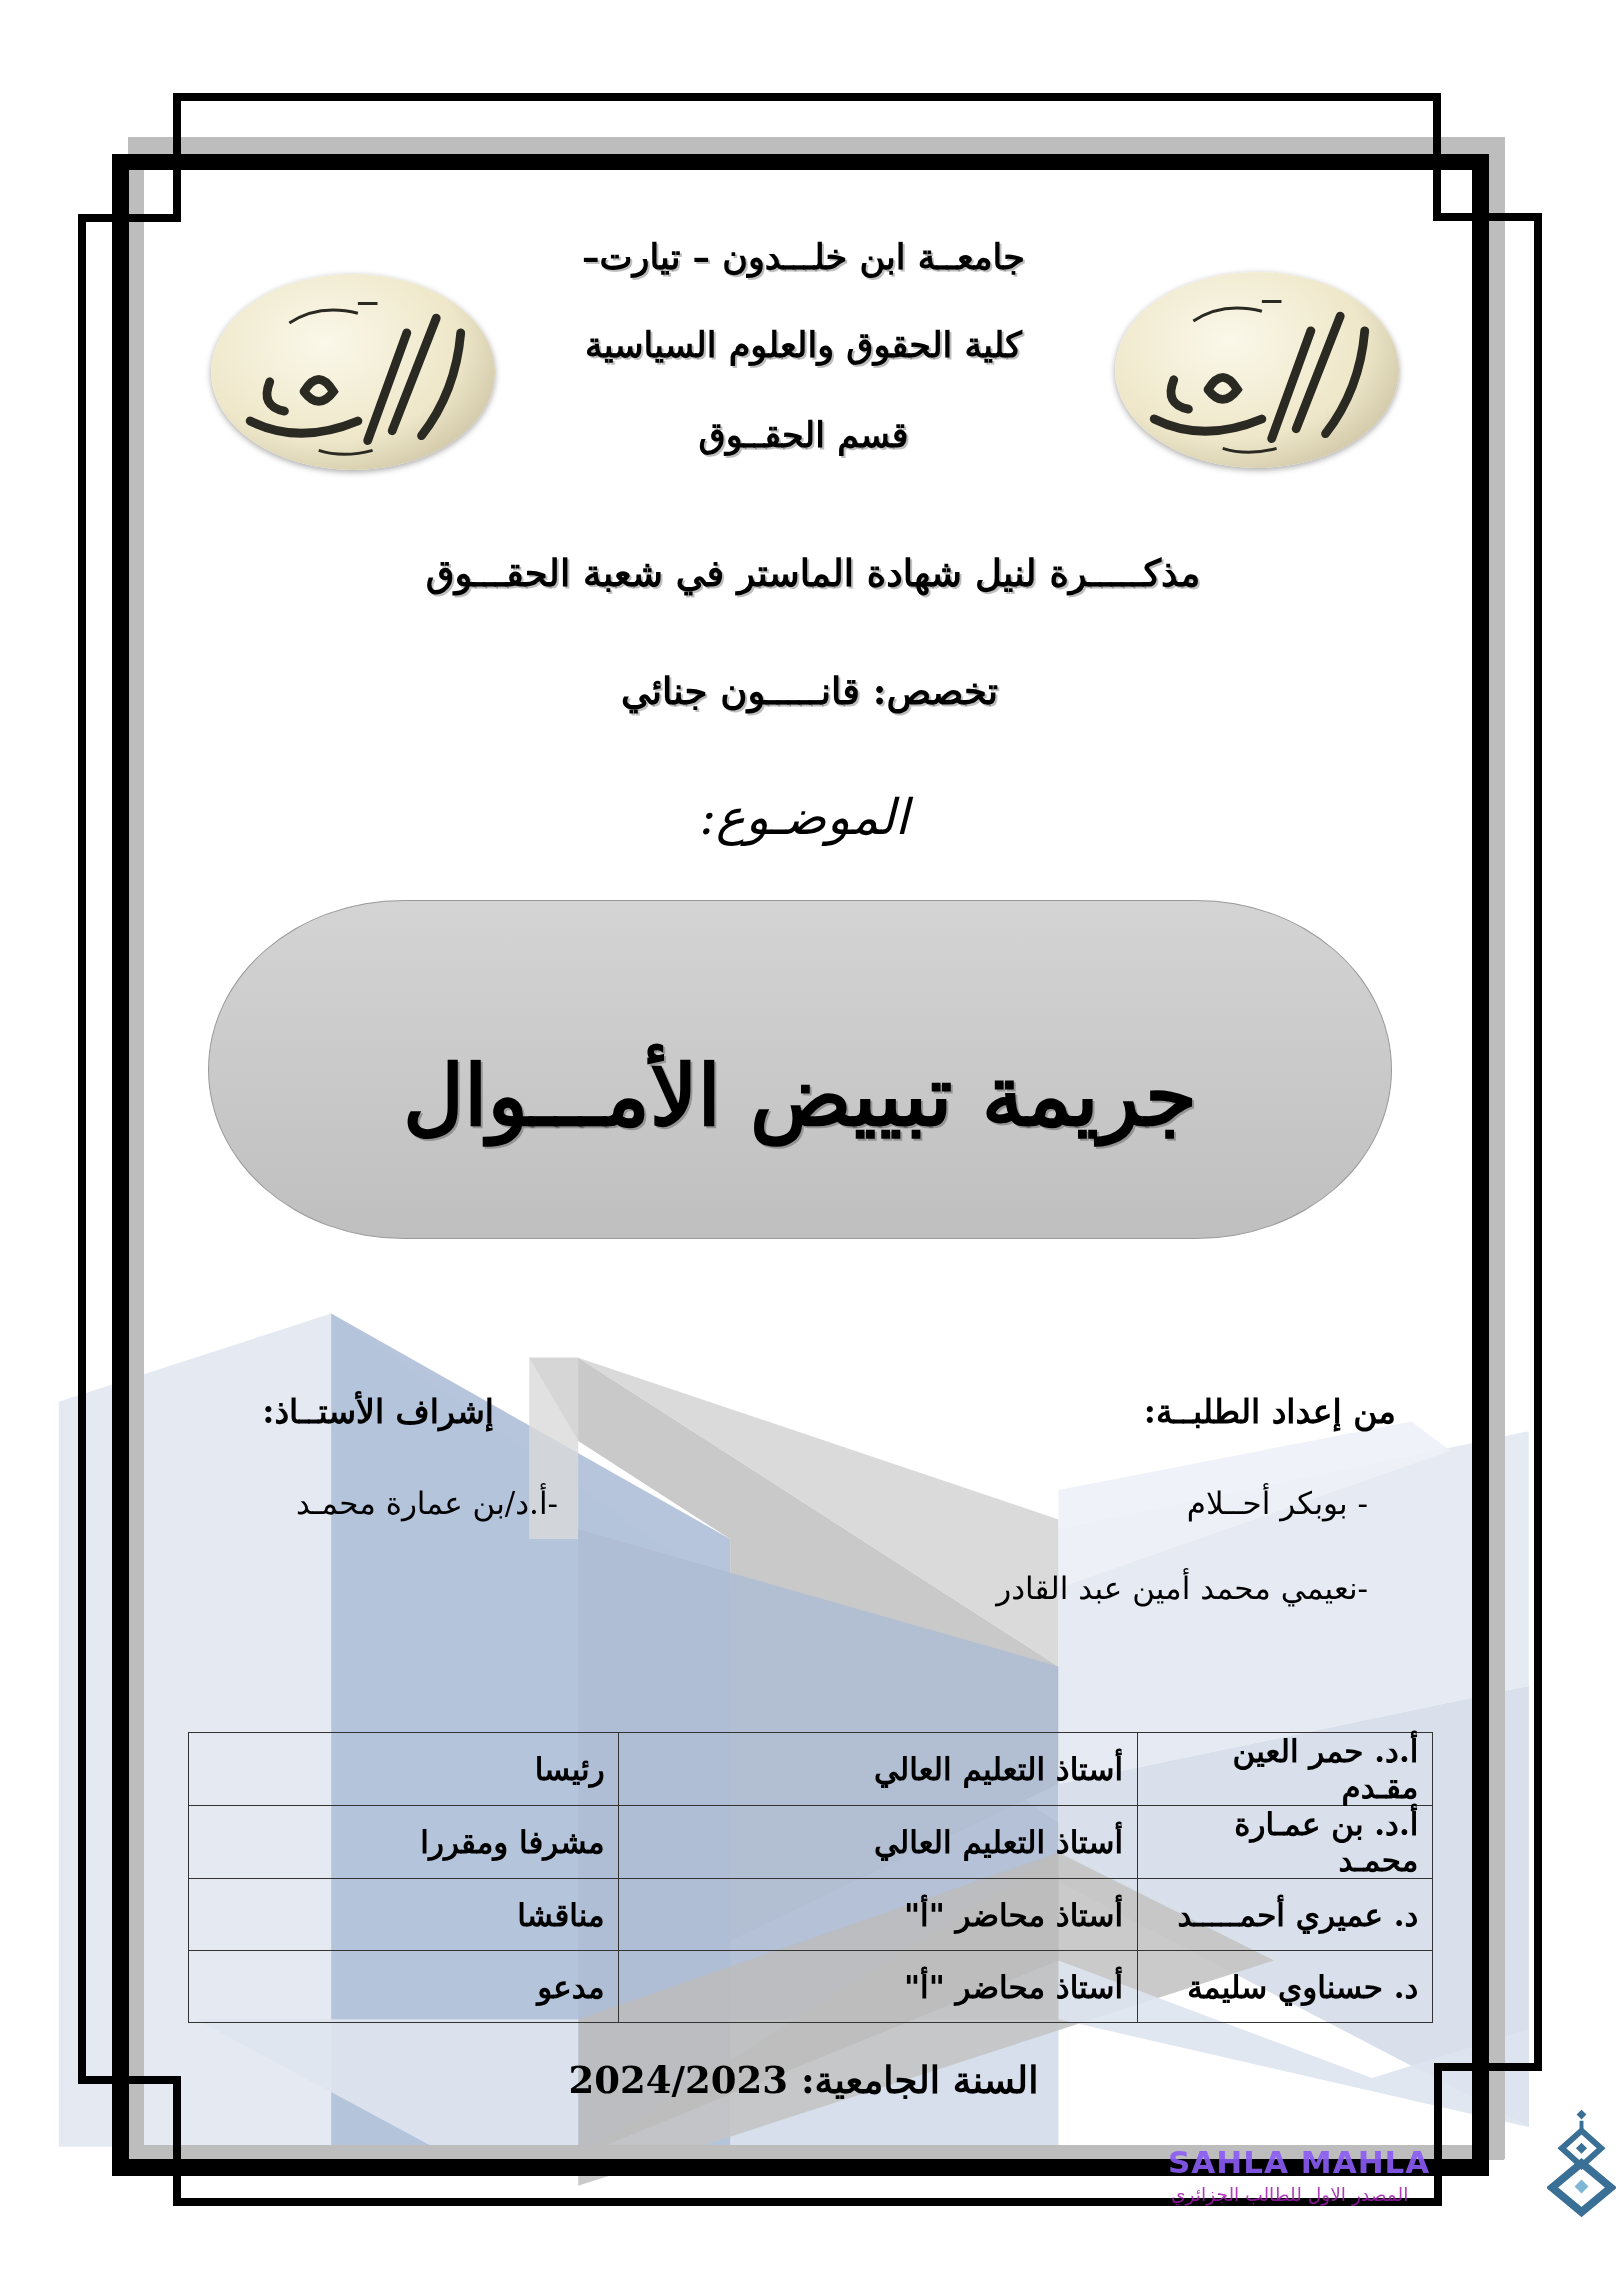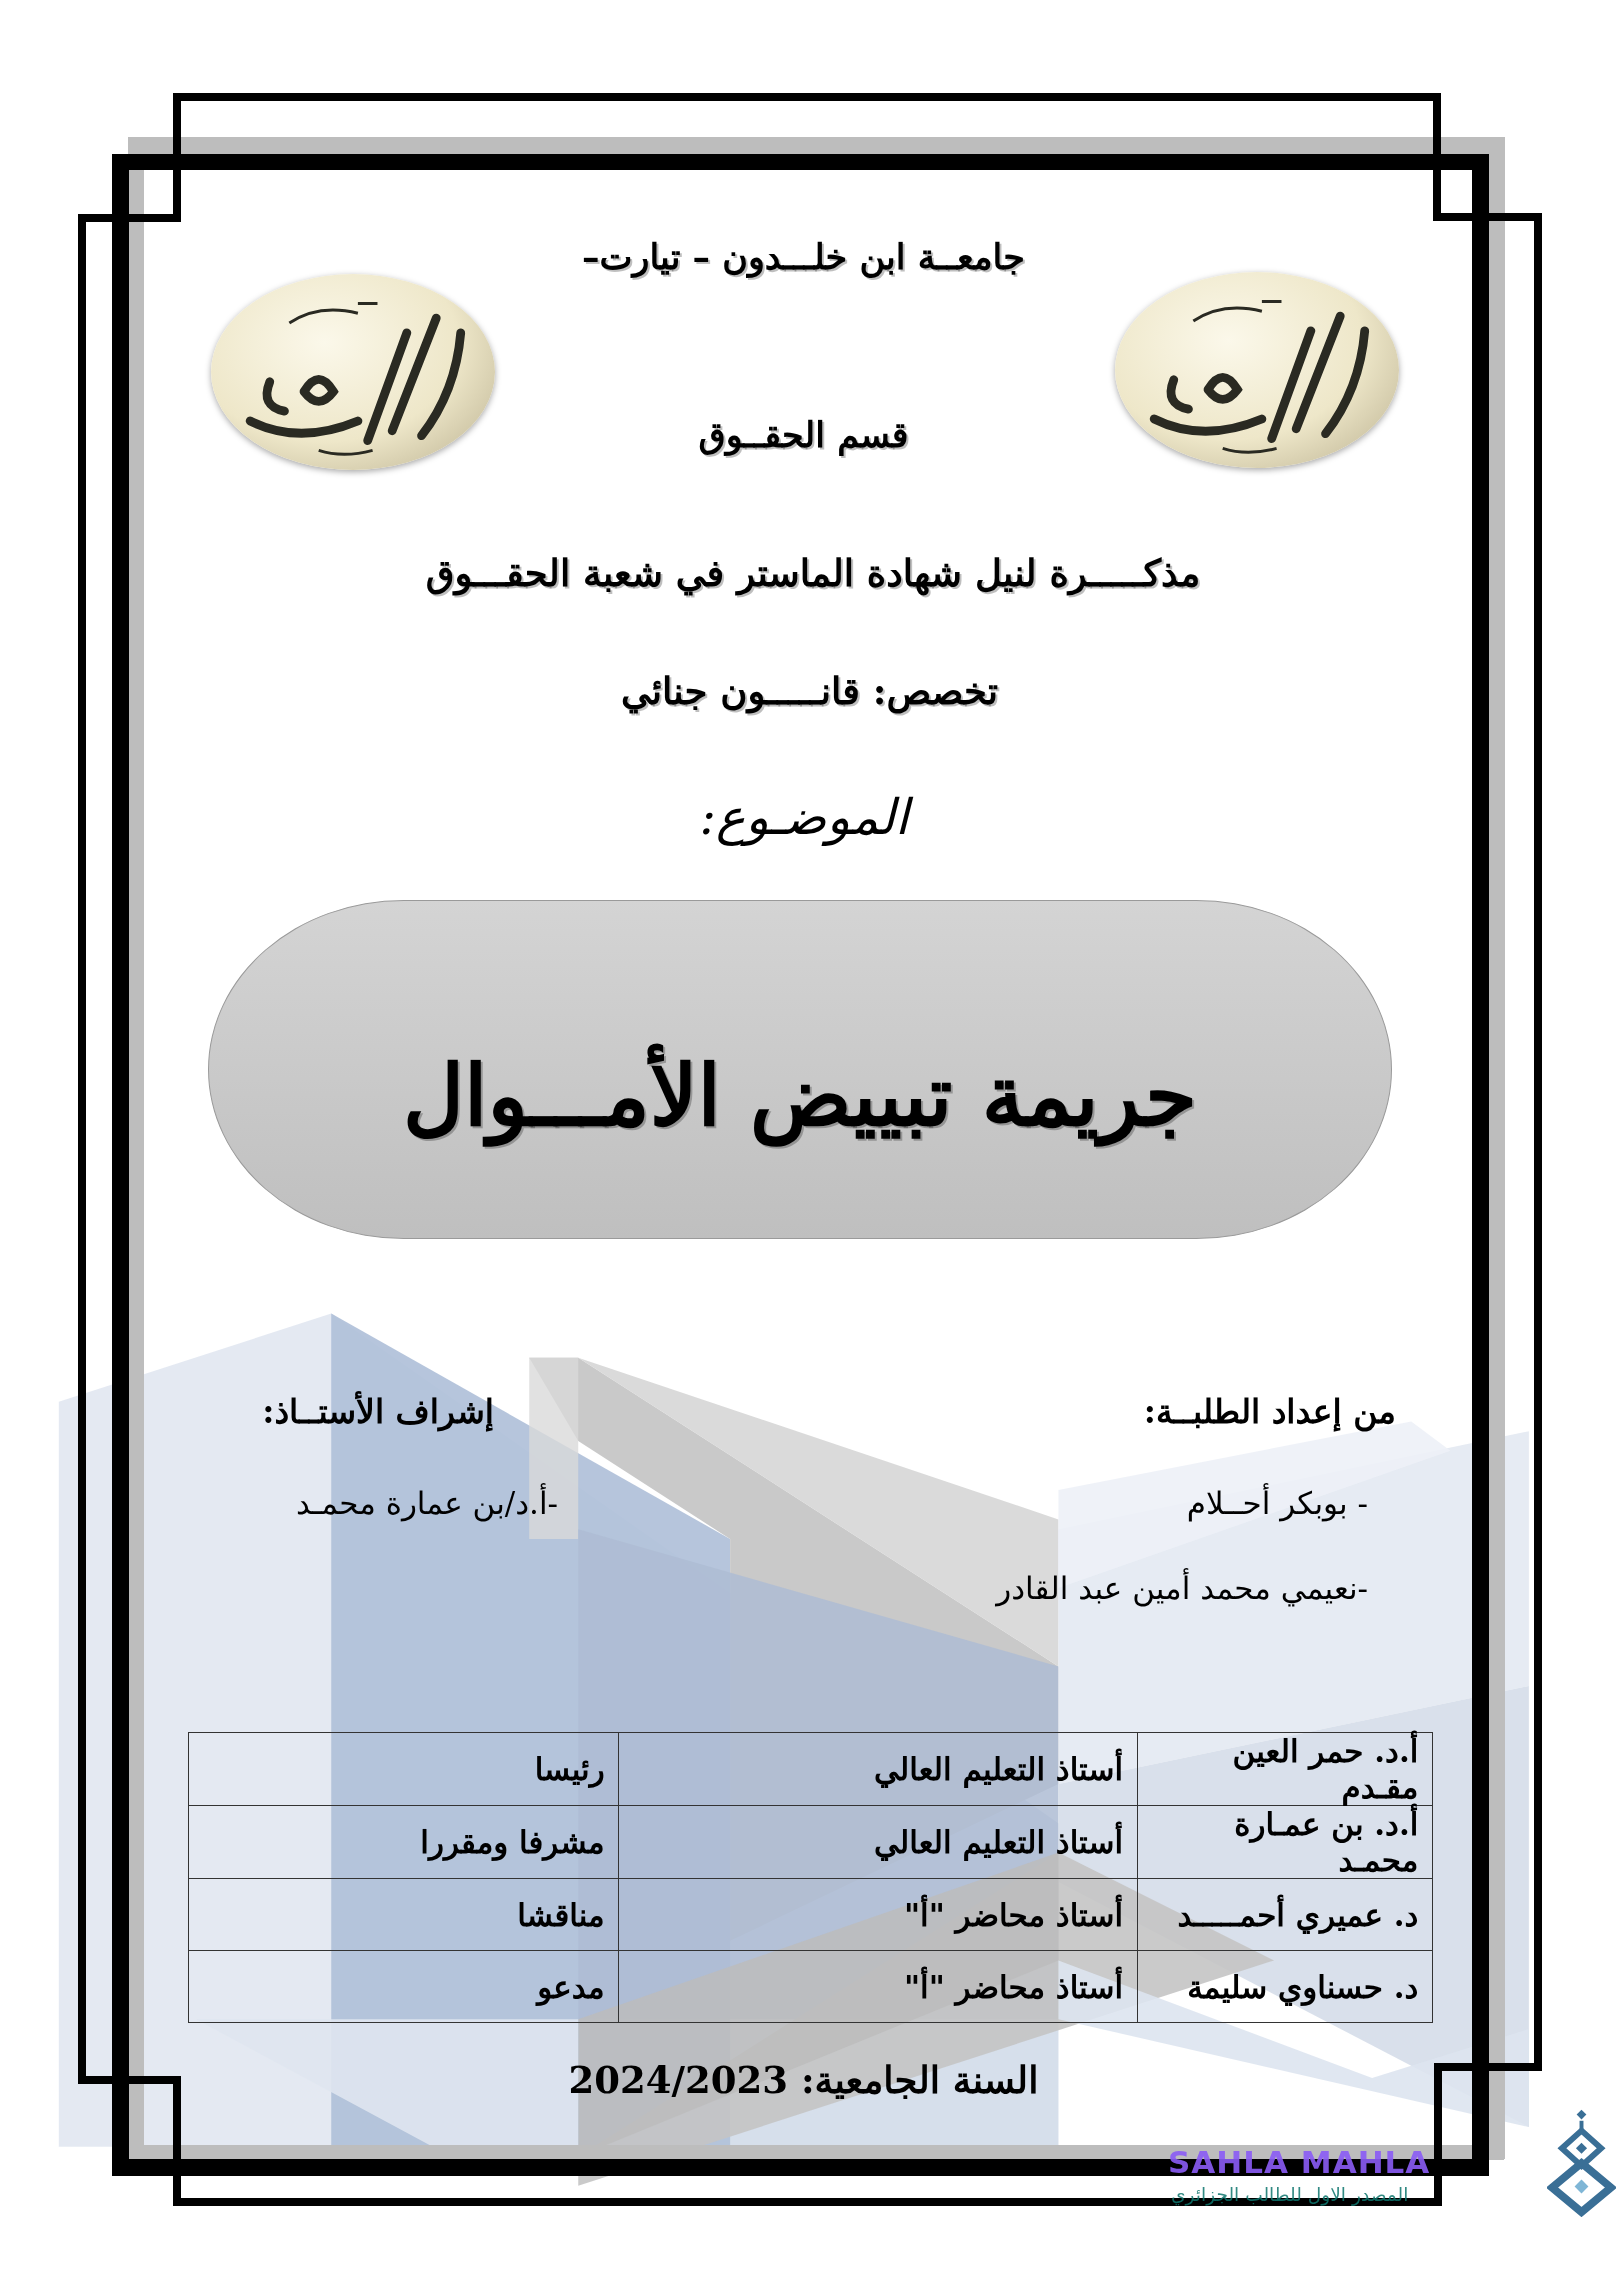--- a/index.html
+++ b/index.html
@@ -52,21 +52,21 @@
   table.jury td.c1 { width:402px; text-align:right; }
   table.jury td.c2 { width:490px; text-align:right; }
   table.jury td.c3 { text-align:right; }
 
   .wm-text {
     position:absolute; left:1168px; top:2144px; font-family:"DejaVu Sans", sans-serif;
     font-size:31px; font-weight:bold; color:#8b5cf6; opacity:0.9; letter-spacing:1px; z-index:6;
   }
   .wm-sub {
     position:absolute; left:1171px; top:2184px; font-family:"DejaVu Sans", sans-serif;
-    font-size:18.6px; color:#0f766e; direction:rtl; z-index:6; opacity:0.85;
+    font-size:18.6px; color:#a21caf; direction:rtl; z-index:6; opacity:0.85;
   }
 </style>
 </head>
 <body>
 
 <svg class="bgshapes" width="1621" height="2293" viewBox="0 0 1654 2339">
 
   <polygon points="60,1430 338,1340 338,2190 60,2190" fill="#e1e7f1" opacity="0.9"></polygon>
   <polygon points="338,1340 338,2190 1080,2190 1080,1860" fill="#cfd9e8" opacity="0.85"></polygon>
 
@@ -144,20 +144,21 @@
       </g>
       <g fill="none" stroke="#2a2a22" stroke-width="3">
         <path d="M80,50 q30,-20 70,-10"></path>
         <path d="M150,30 l20,0"></path>
         <path d="M110,180 q25,8 55,0"></path>
       </g>
     </svg>
   </div>
 
   <div class="txt center bold shadow" style="left:490px; width:627px; top:204px; font-size:35px;">جامعــة ابن خلـــدون – تيارت–</div>
+  <div class="txt center bold shadow" style="left:490px; width:627px; top:292px; font-size:35px;">كلية الحقوق والعلوم السياسية</div>
   <div class="txt center bold shadow" style="left:490px; width:627px; top:382px; font-size:35px;">قسم الحقــوق</div>
 
   <div class="txt center bold shadow" style="left:372px; width:882px; top:519px; font-size:37px;">مذكـــــرة لنيل شهادة الماستر في شعبة الحقـــوق</div>
   <div class="txt center bold shadow" style="left:496px; width:627px; top:637px; font-size:37px;">تخصص: قانـــــون جنائي</div>
 
   <div class="txt center" style="left:608px; width:392px; top:789px; font-size:49px; font-style:italic;">الموضـوع:</div>
 
   <div class="pill"></div>
   <div class="txt center bold shadow" style="left:208px; width:1184px; top:1014px; font-size:84px;">جريمة تبييض الأمـــوال</div>
 

